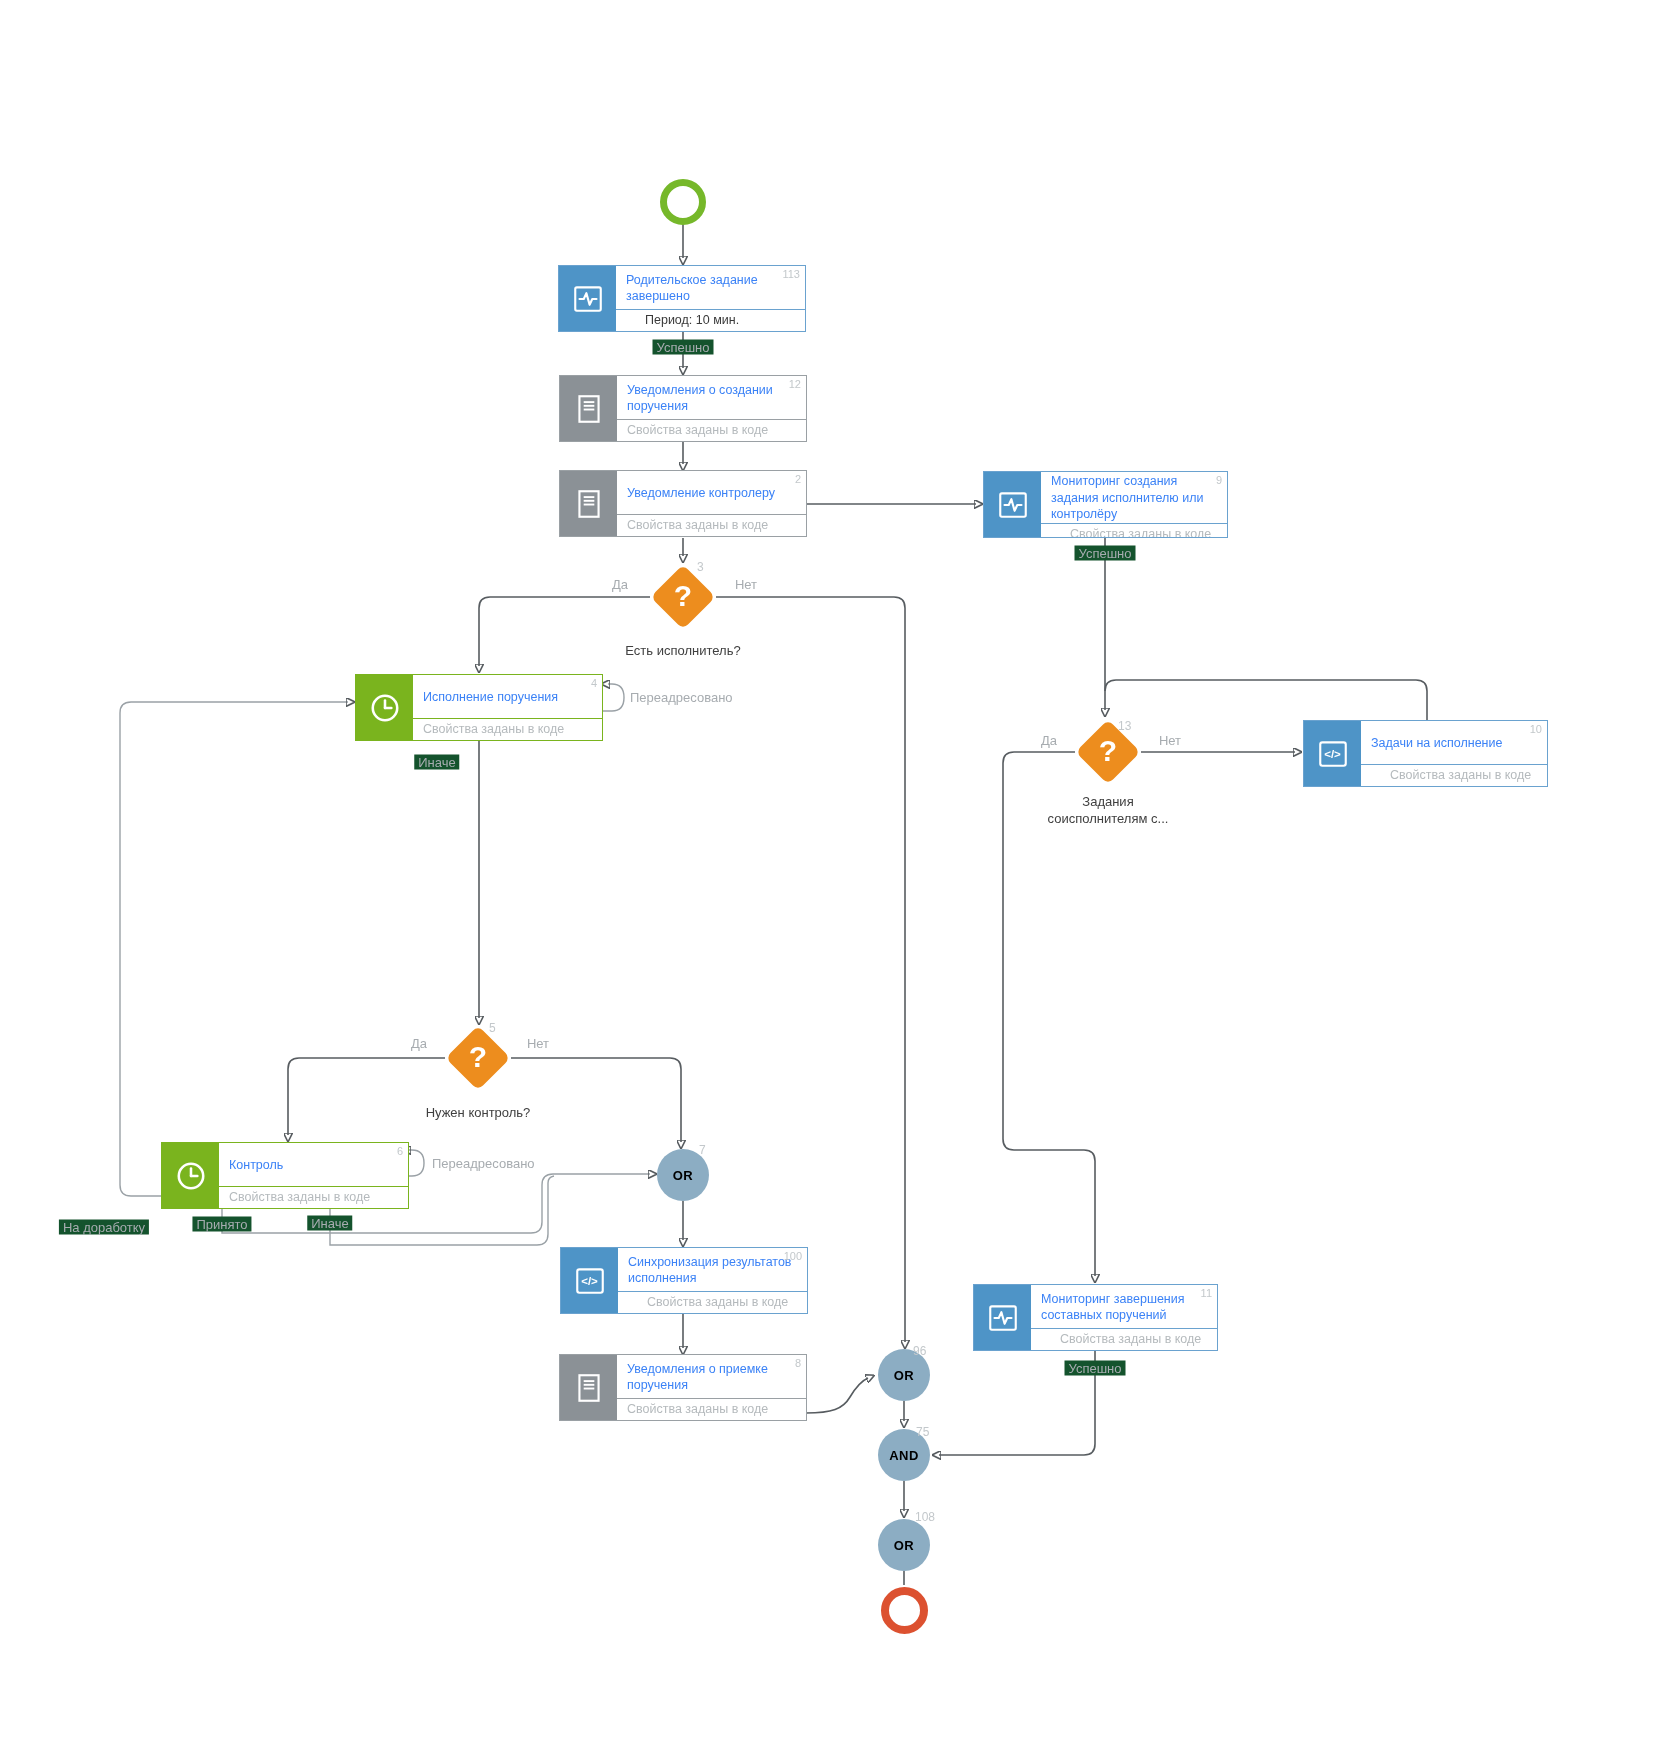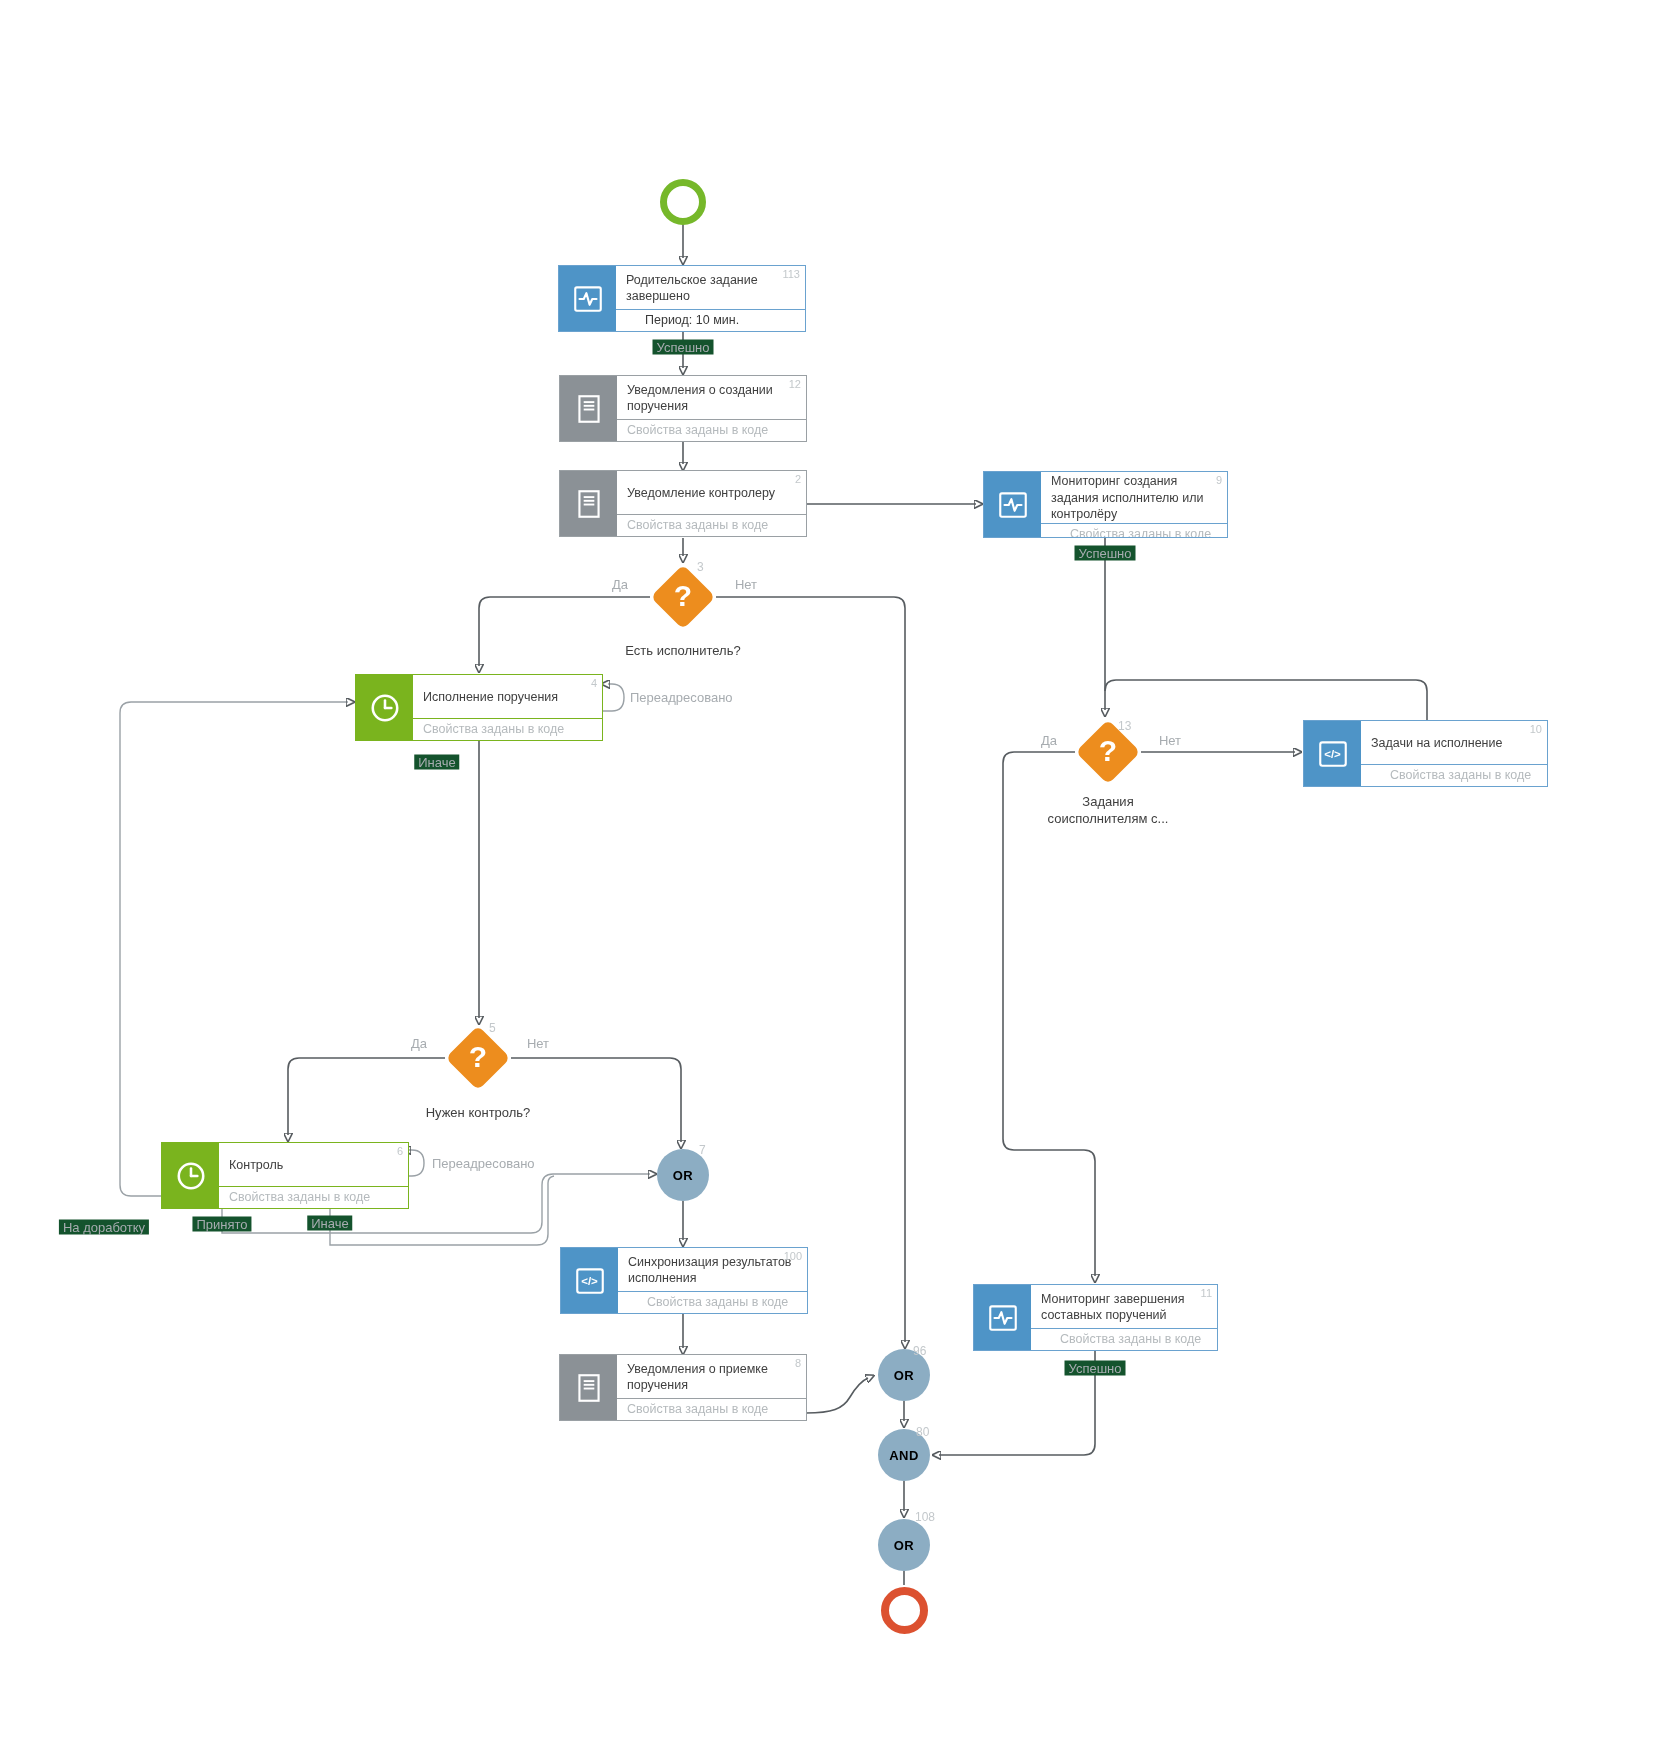--- a/index.html
+++ b/index.html
@@ -26,21 +26,21 @@
   .task.blue{border-color:var(--blue-border);}
   .task.gray{border-color:var(--gray-border);}
   .task.green{border-color:var(--green-border);}
   .ticon{flex:0 0 57px;display:flex;align-items:center;justify-content:center;position:relative;}
   .task.blue .ticon{background:var(--blue);}
   .task.gray .ticon{background:var(--gray);}
   .task.green .ticon{background:var(--green);}
   .ticon svg{width:34px;height:34px;display:block;}
   .code-glyph{position:absolute;left:0;top:0;width:100%;height:100%;display:flex;align-items:center;justify-content:center;color:#fff;font-size:11.5px;font-weight:bold;letter-spacing:0;}
   .tbody{flex:1;position:relative;display:flex;flex-direction:column;min-width:0;}
-  .ttitle{flex:1;display:flex;align-items:center;padding:1px 6px 0 10px;font-size:12.5px;line-height:1.32;color:#404040;}
+  .ttitle{flex:1;display:flex;align-items:center;padding:1px 6px 0 10px;font-size:12.5px;line-height:1.32;color:#3b82f6;}
   .tsub{height:21px;line-height:21px;border-top:1px solid;padding:0 10px;font-size:12.5px;color:#b5babd;white-space:nowrap;overflow:hidden;}
   .task.blue .tsub{border-color:var(--blue-border);padding-left:29px;}
   .task.gray .tsub{border-color:var(--gray-border);}
   .task.green .tsub{border-color:var(--green-border);}
   .tsub.dark{color:#3a3a3a;}
   .tnum{position:absolute;top:2px;right:5px;font-size:11px;color:var(--num);}
 
   .diamond{position:absolute;width:66px;height:66px;}
   .dshape{position:absolute;left:10px;top:10px;width:46px;height:46px;background:var(--orange);transform:rotate(45deg);border-radius:7px;}
   .dmark{position:absolute;left:0;top:0;width:100%;height:100%;display:flex;align-items:center;justify-content:center;color:#fff;font-size:30px;font-weight:600;padding-bottom:2px;box-sizing:border-box;}
@@ -272,21 +272,21 @@
     </div>
   <div class="gw" style="left:878px;top:1519px;">
       <span>OR</span>
     </div>
 
   <div class="snum" style="left:697px;top:560px;">3</div>
   <div class="snum" style="left:489px;top:1021px;">5</div>
   <div class="snum" style="left:1118px;top:719px;text-align:center;">13</div>
   <div class="snum" style="left:699px;top:1143px;">7</div>
   <div class="snum" style="left:913px;top:1344px;">96</div>
-  <div class="snum" style="left:916px;top:1425px;">80</div>
+  <div class="snum" style="left:916px;top:1425px;">75</div>
   <div class="snum" style="left:915px;top:1510px;">108</div>
 
   <div class="elbl bg" style="left:683px;top:347px;">Успешно</div>
   <div class="elbl bg" style="left:1105px;top:553px;">Успешно</div>
   <div class="elbl bg" style="left:1095px;top:1368px;">Успешно</div>
   <div class="elbl" style="left:620px;top:584px;">Да</div>
   <div class="elbl" style="left:746px;top:584px;">Нет</div>
   <div class="elbl" style="left:419px;top:1043px;">Да</div>
   <div class="elbl" style="left:538px;top:1043px;">Нет</div>
   <div class="elbl" style="left:1049px;top:740px;">Да</div>

